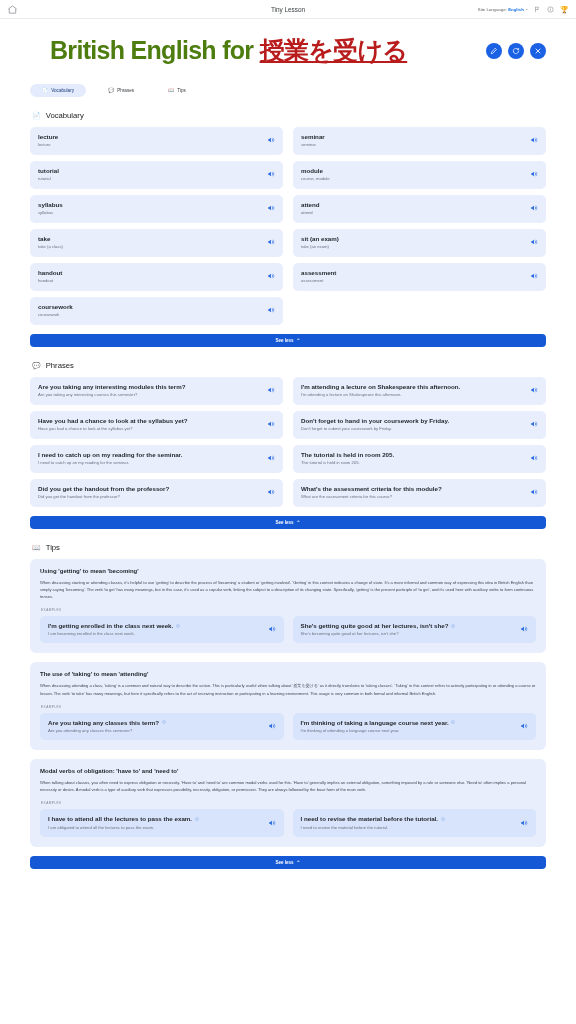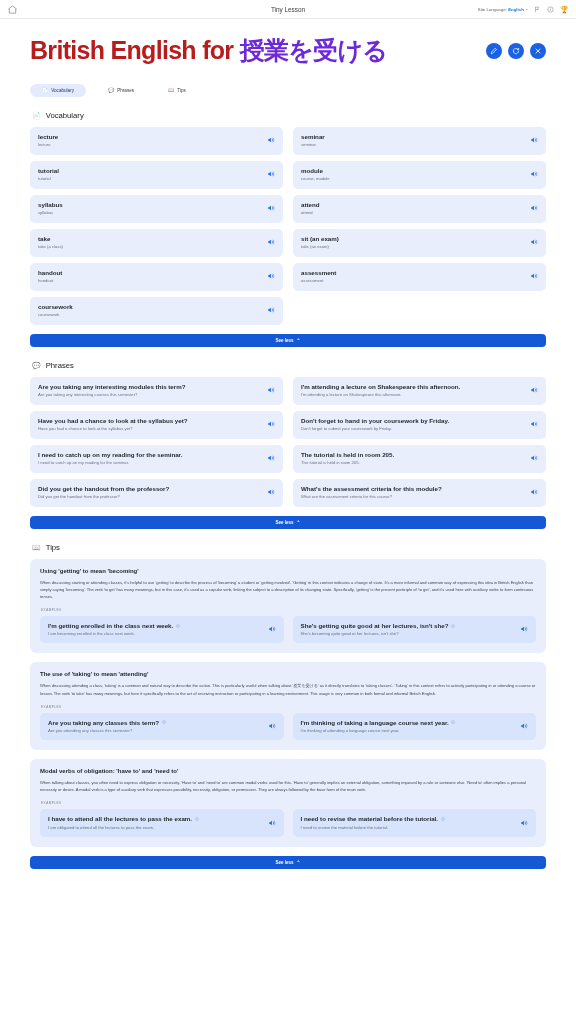--- a/index.html
+++ b/index.html
@@ -56,22 +56,22 @@
     align-items: center;
     justify-content: space-between;
     padding-top: 18px;
   }
   h1.title {
     font-size: 25px;
     line-height: 1.1;
     letter-spacing: -0.7px;
     font-weight: bold;
   }
-  .title .en { color: #b91c1c; }
-  .title .jp { color: #6d28d9; }
+  .title .en { color: #4d7c0f; margin-left: 20px; }
+  .title .jp { color: #b91c1c; text-decoration: underline; }
 
   .title-actions { display: flex; gap: 6px; align-items: center; }
   .circle-btn {
     width: 16px; height: 16px;
     border-radius: 50%;
     background: #1b61e4;
     display: flex; align-items: center; justify-content: center;
     border: none; cursor: pointer; flex: none;
   }
   .circle-btn svg { width: 8px; height: 8px; display:block; }

